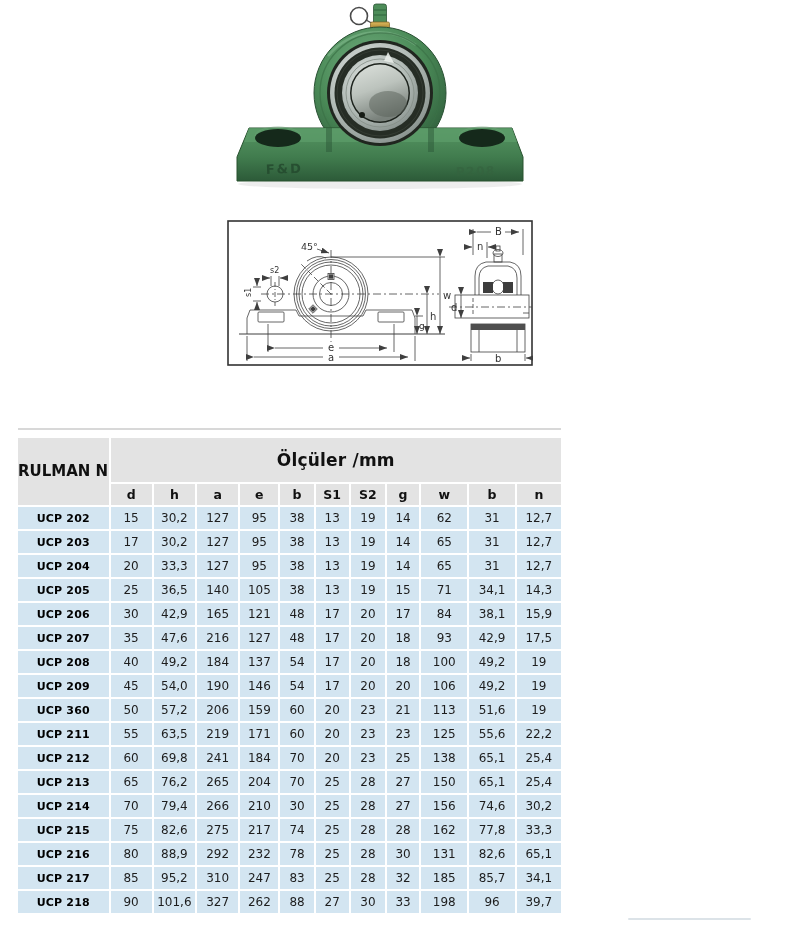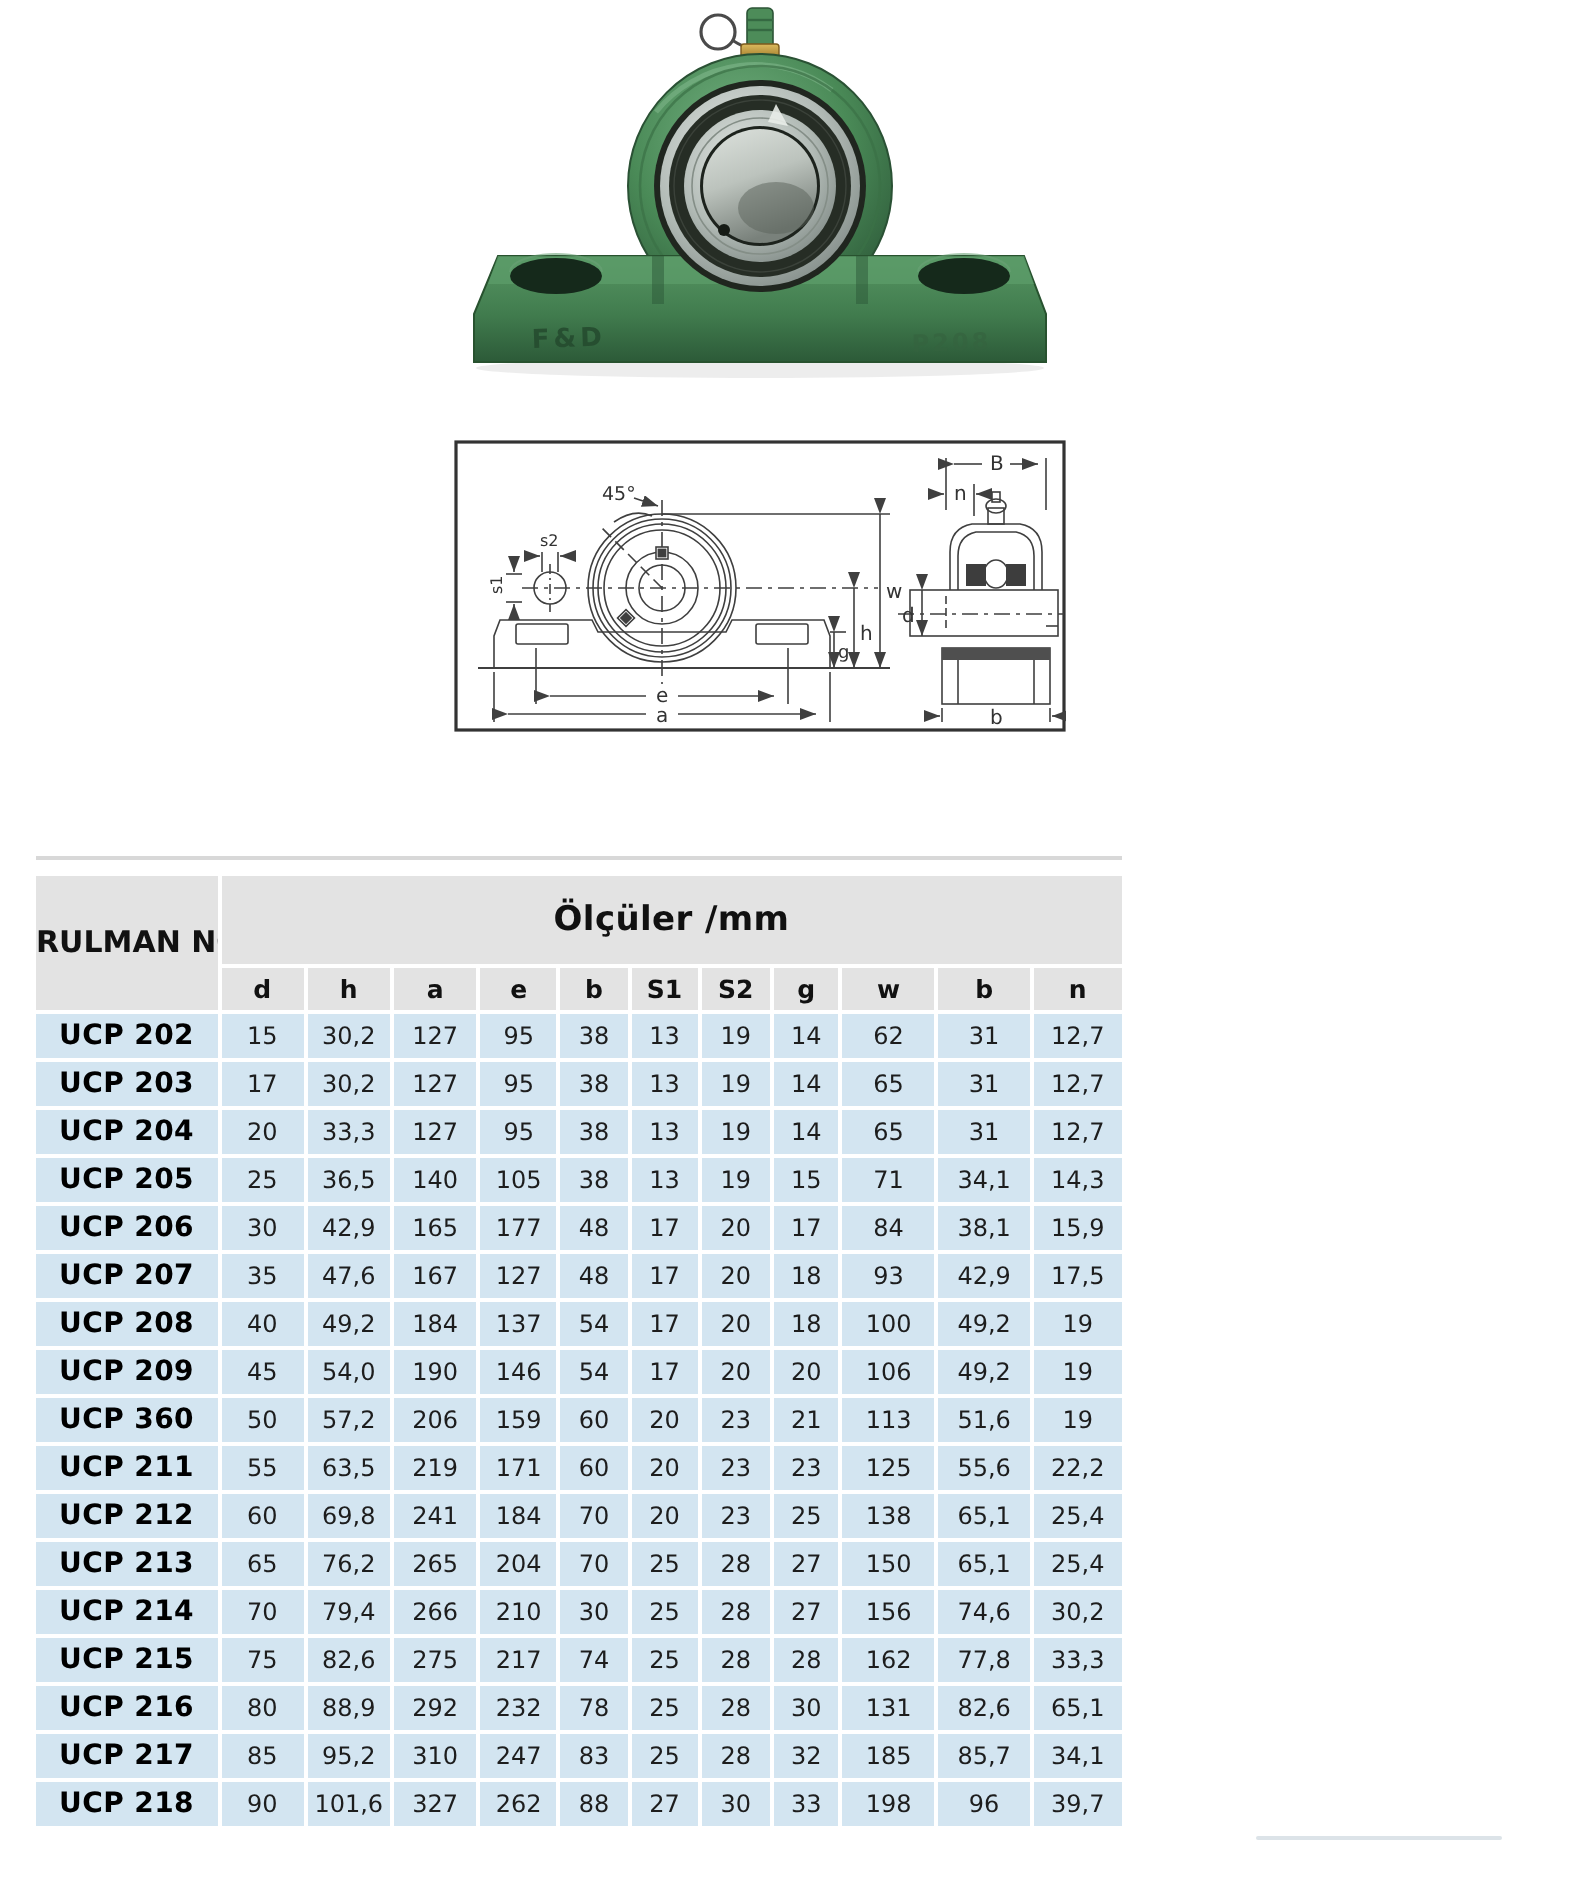--- a/index.html
+++ b/index.html
@@ -17,21 +17,21 @@
   }
   table.dim th,table.dim td{
     text-align:center;vertical-align:middle;padding:0;overflow:hidden;white-space:nowrap;
   }
   .hdr{background:#e3e3e3;color:#111;}
   .group-title{font-size:17px;font-weight:bold;height:44px;letter-spacing:0.2px;}
   .rulman{font-size:15px;font-weight:bold;line-height:1.25;}
   .colh{font-size:12.5px;font-weight:bold;height:21px;}
   td.val{background:#d3e5f1;font-size:12px;color:#1d1d1d;height:22px;}
   td.rowname{
-    background:#d3e5f1;font-size:14px;font-weight:bold;color:#000;
+    background:#d3e5f1;font-size:11px;font-weight:bold;color:#000;
     text-align:left;padding-left:7px;height:16px;letter-spacing:0.2px;
   }
   .faint-line{
     position:absolute;left:628px;top:918px;width:123px;height:2px;
     background:#dce3e8;border-radius:1px;
   }
   svg text{font-family:"DejaVu Sans","Liberation Sans",sans-serif;}
 </style>
 </head>
 <body>
@@ -327,34 +327,34 @@
           <td class="val">15</td>
           <td class="val">71</td>
           <td class="val">34,1</td>
           <td class="val">14,3</td>
         </tr>
         <tr>
           <td class="rowname">UCP 206</td>
           <td class="val">30</td>
           <td class="val">42,9</td>
           <td class="val">165</td>
-          <td class="val">177</td>
+          <td class="val">121</td>
           <td class="val">48</td>
           <td class="val">17</td>
           <td class="val">20</td>
           <td class="val">17</td>
           <td class="val">84</td>
           <td class="val">38,1</td>
           <td class="val">15,9</td>
         </tr>
         <tr>
           <td class="rowname">UCP 207</td>
           <td class="val">35</td>
           <td class="val">47,6</td>
-          <td class="val">167</td>
+          <td class="val">216</td>
           <td class="val">127</td>
           <td class="val">48</td>
           <td class="val">17</td>
           <td class="val">20</td>
           <td class="val">18</td>
           <td class="val">93</td>
           <td class="val">42,9</td>
           <td class="val">17,5</td>
         </tr>
         <tr>

